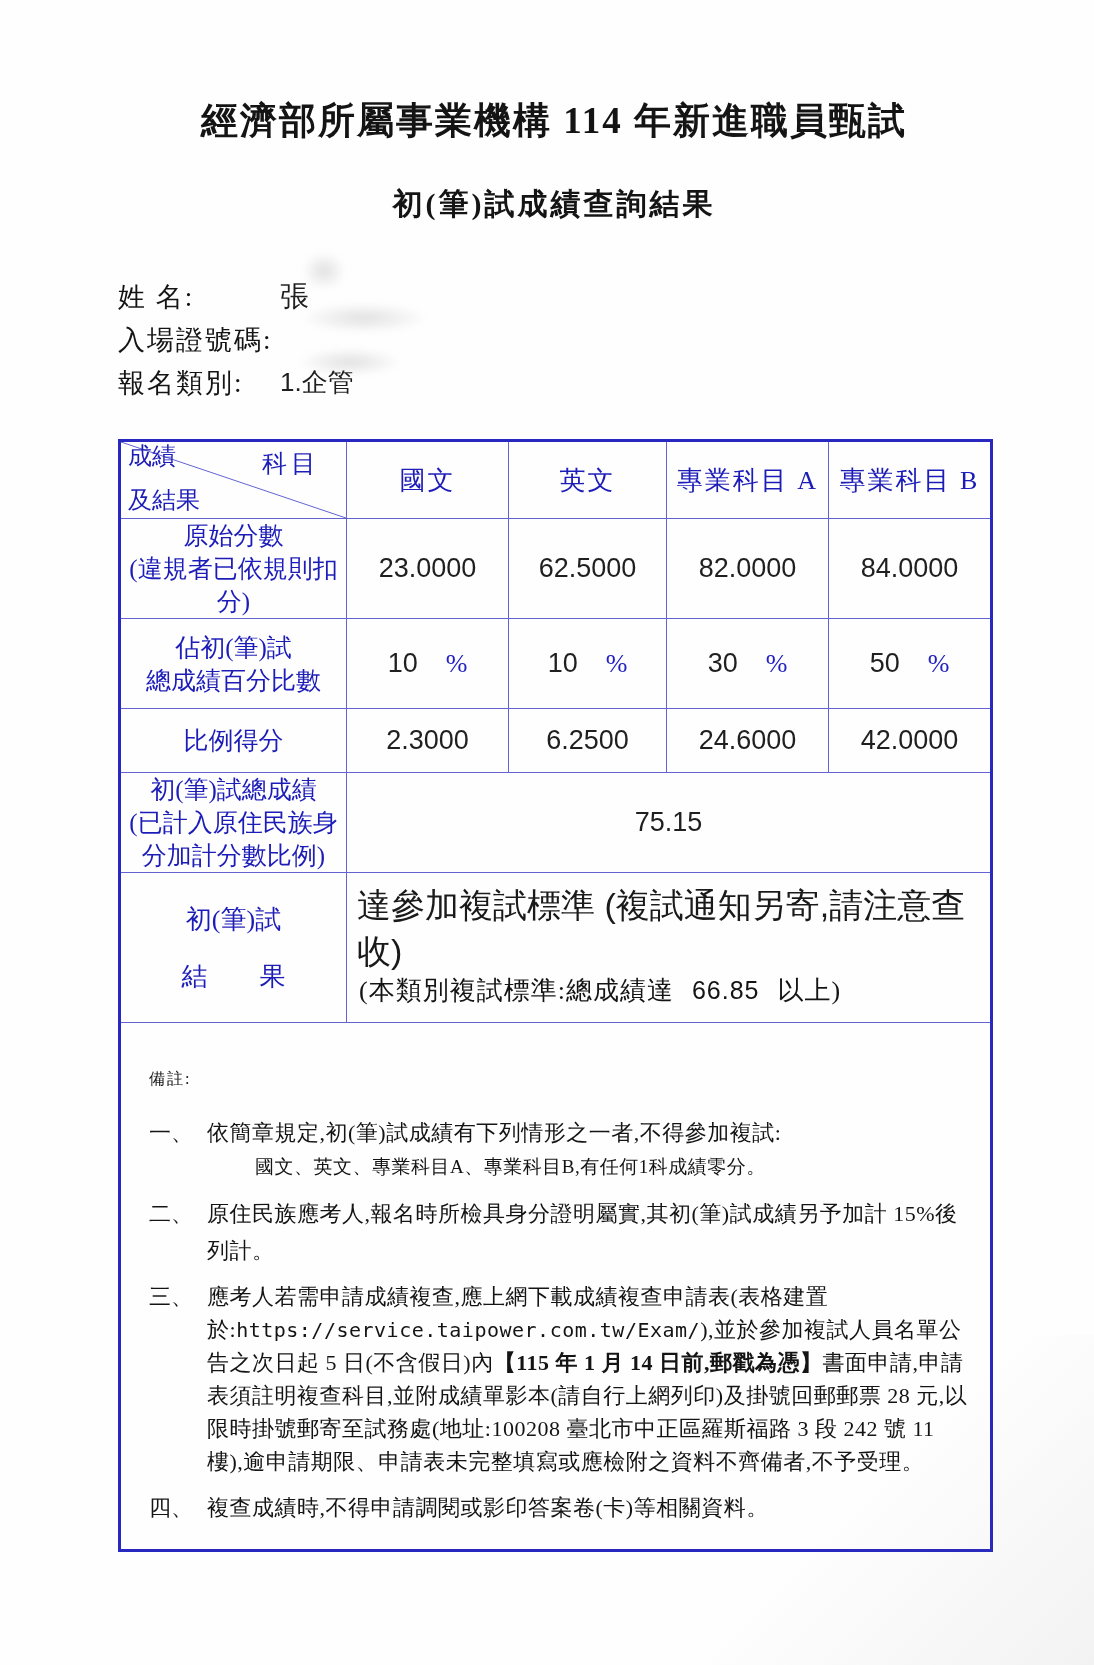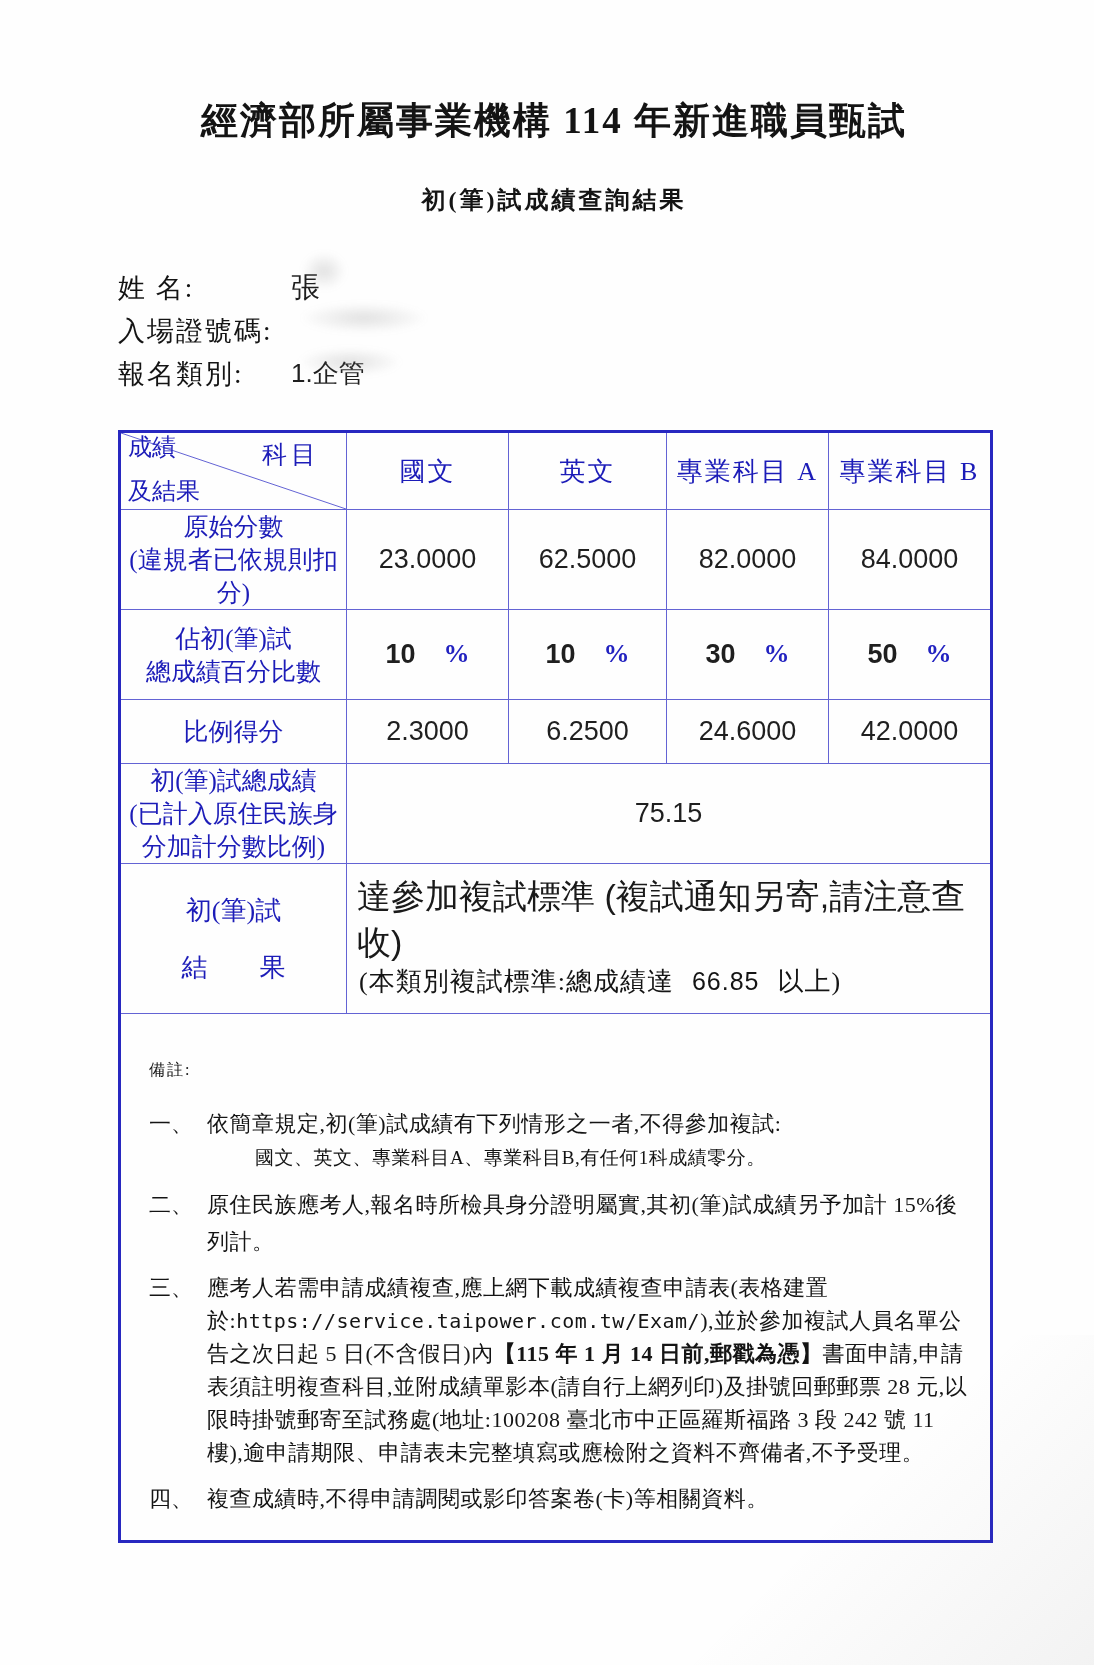--- a/index.html
+++ b/index.html
@@ -7,25 +7,25 @@
   body {
     width:1094px; height:1665px; position:relative; overflow:hidden;
     font-family:"Liberation Serif","DejaVu Serif",serif; color:#141414;
     background:#fefefe;
   }
   .content { position:absolute; left:118px; top:0; width:872px; }
 
   
   .titles { margin-top:96px; text-align:center; }
   .title1 { font-size:37px; font-weight:bold; letter-spacing:2px; }
-  .title2 { font-size:24px; font-weight:bold; margin-top:38px; letter-spacing:3px; }
+  .title2 { font-size:30px; font-weight:bold; margin-top:38px; letter-spacing:3px; }
 
   
   .fields { margin-top:50px; }
-  .field-row { height:43px; display:flex; align-items:center; font-size:27px;gap:11px; }
+  .field-row { height:43px; display:flex; align-items:center; font-size:27px; }
   .field-label { display:inline-block; width:162px; letter-spacing:2px; }
   .field-value {
     font-family:"Liberation Sans","DejaVu Sans",sans-serif;
     font-size:26px; color:#1f1f1f;
   }
   .field-row.name .field-value { font-size:29px; }
 
   
   .smudge {
     position:absolute; border-radius:50%;
@@ -56,21 +56,21 @@
   tr.r-notes td  { height:528px; vertical-align:top; }
 
   
   td.corner { position:relative; }
   td.corner svg { position:absolute; left:0; top:0; width:100%; height:100%; }
   .corner-subject { position:absolute; top:5px; right:26px; font-size:25px; color:#1c1cb8; letter-spacing:4px; }
   .corner-score   { position:absolute; left:7px;  bottom:46px; font-size:24px; color:#1c1cb8; }
   .corner-result  { position:absolute; left:7px;  bottom:2px;  font-size:24px; color:#1c1cb8; }
   td.colhead { text-align:center; color:#1c1cb8; font-size:26px; letter-spacing:2px; }
 
-  .pct-wrap { display:flex; align-items:flex-start; justify-content:center; gap:28px;font-weight:bold; }
+  .pct-wrap { display:flex; align-items:flex-end; justify-content:center; gap:28px; }
   .pct-unit { color:#2222c0; font-size:26px; font-family:"Liberation Serif","DejaVu Serif",serif; }
 
   
   td.result-lbl { text-align:center; color:#1c1cb8; font-size:26px; }
   td.result-lbl .l1 { margin-bottom:22px; }
   td.result-cell { position:relative; vertical-align:top; }
   .result-main {
     font-family:"Liberation Sans","DejaVu Sans",sans-serif;
     font-size:34px; color:#1a1a1a; padding:10px 4px 0 10px;
   }

